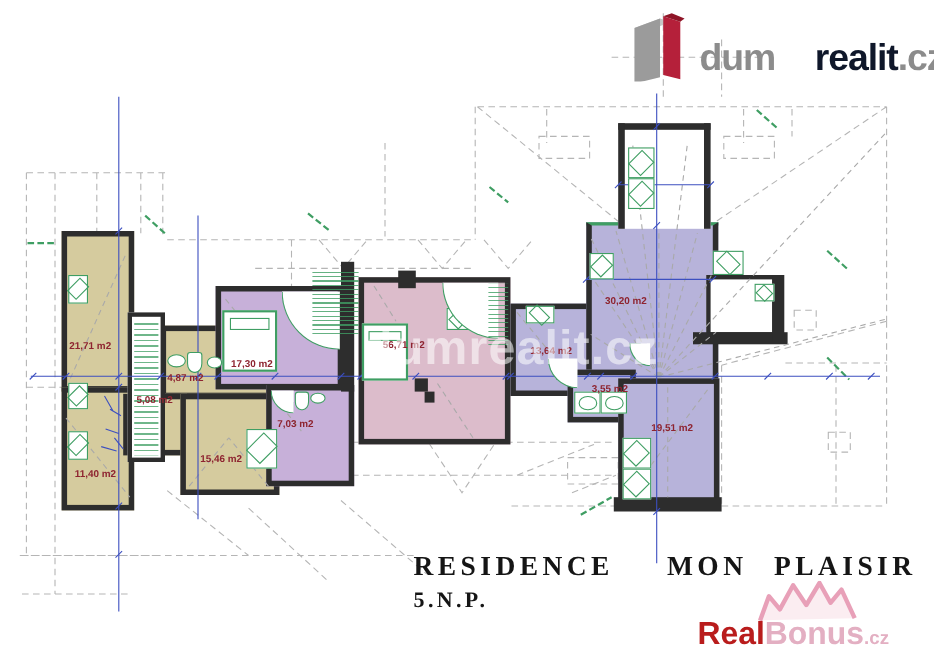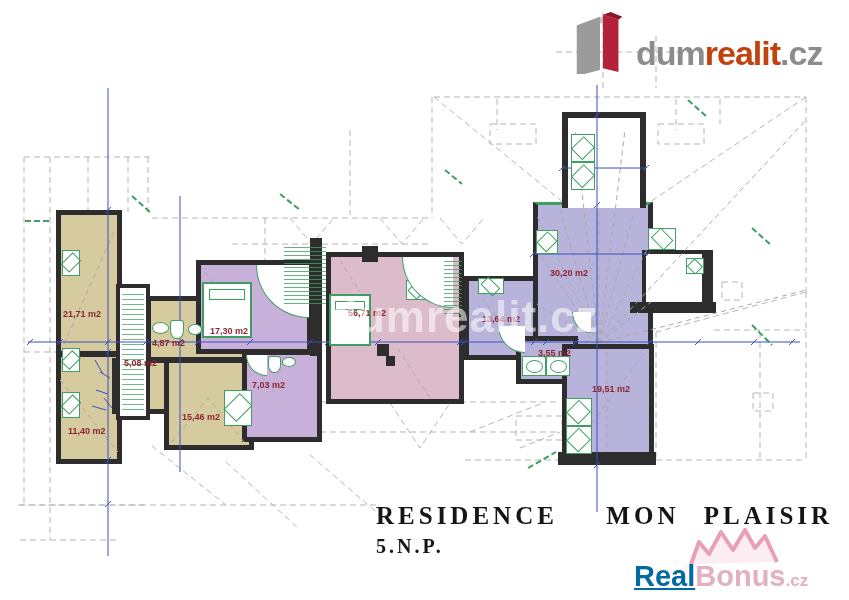--- a/index.html
+++ b/index.html
@@ -31,28 +31,28 @@
   .wc{position:absolute;background:#fff;border:1.5px solid #3f9e63;border-radius:3px 3px 45% 45%;z-index:4;}
   .oval{position:absolute;background:#fff;border:1.5px solid #3f9e63;border-radius:50%;z-index:4;}
   .sinkbox{position:absolute;background:#fff;border:1.5px solid #3f9e63;z-index:4;}
   .sinkbox::before{content:"";position:absolute;left:14%;top:16%;width:68%;height:62%;
       border:1.5px solid #3f9e63;border-radius:50%;}
   .wm-center{position:absolute;left:330px;top:292px;font-weight:bold;font-size:44px;
       color:rgba(255,255,255,0.55);letter-spacing:1px;z-index:7;}
   .logo{position:absolute;left:576px;top:10px;display:flex;align-items:flex-end;z-index:8;}
   .logo-text{font-weight:bold;font-size:34px;letter-spacing:-1px;margin-left:10px;line-height:1;
       padding-bottom:4px;}
-  .lg-gray{color:#8c8c8c;} .lg-red{color:#c2410c;}
+  .lg-gray{color:#8c8c8c;} .lg-red{color:#0f172a;margin-left:36px;}
   .title-block{position:absolute;left:376px;top:502px;z-index:8;color:#151515;
       font-family:"Liberation Serif",serif;font-weight:bold;}
   .title-l1{font-size:25px;letter-spacing:4px;word-spacing:14px;white-space:pre;}
   .title-l2{font-size:20px;letter-spacing:3px;margin-top:5px;}
   .realbonus{position:absolute;left:634px;top:560px;z-index:8;font-weight:bold;font-size:29px;
       letter-spacing:0;white-space:nowrap;}
-  .rb-gray{color:#0369a1;text-decoration:underline;} .rb-pink{color:#e3afc2;} .rb-tld{font-size:17px;color:#e3afc2;}
+  .rb-gray{color:#b91c1c;} .rb-pink{color:#e3afc2;} .rb-tld{font-size:17px;color:#e3afc2;}
   .crown{position:absolute;left:687px;top:528px;z-index:8;}
 </style>
 </head>
 <body>
 
 <div class="stage">
 
   <svg class="layer bg" width="849" height="600">
     <g stroke="#b5b5b5" stroke-width="1" fill="none" stroke-dasharray="6 4">
       <path d="M434,97 H806 M806,97 V292 M434,97 L563,202 M806,97 L650,202 M806,292 L656,332

